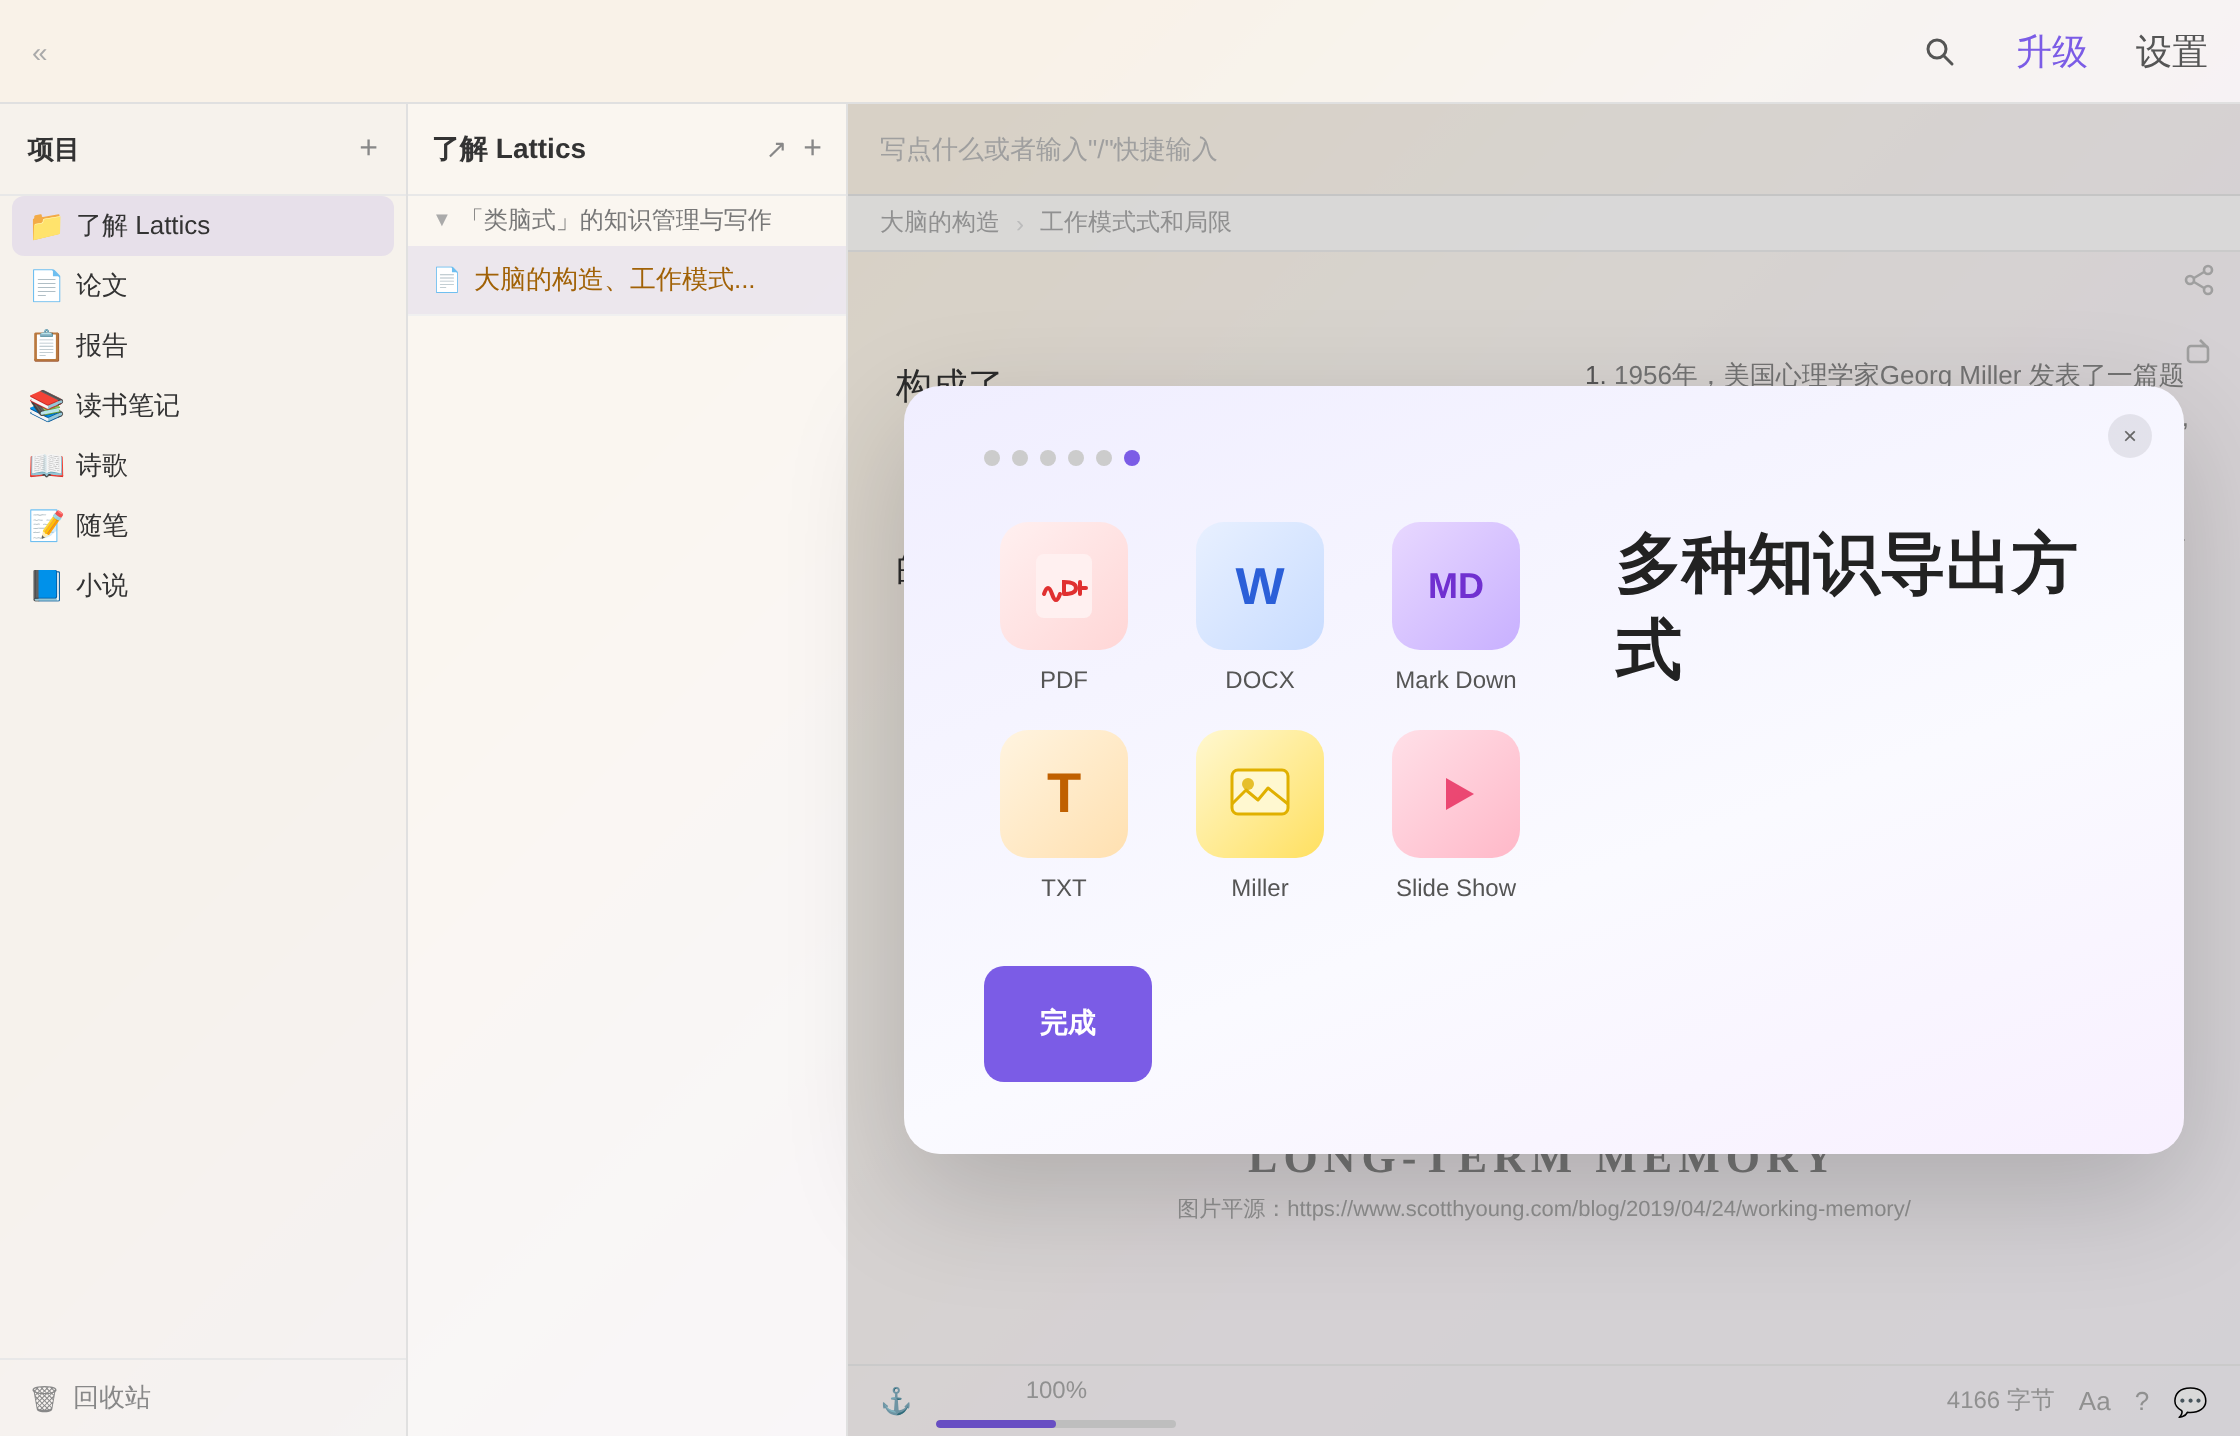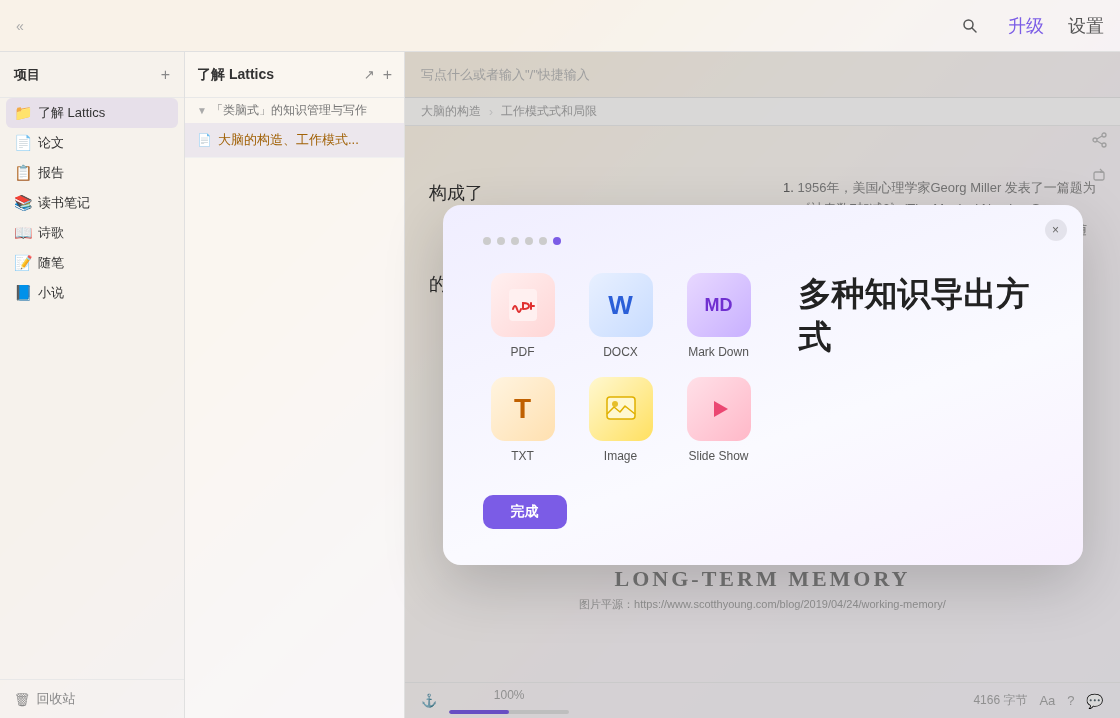--- a/index.html
+++ b/index.html
@@ -61,21 +61,21 @@
 
     
     .main {
       flex: 1;
       display: flex;
       overflow: hidden;
     }
 
     
     .sidebar {
-      width: 185px;
+      width: 204px;
       background: rgba(245,245,248,0.95);
       border-right: 1px solid #e0e0e0;
       display: flex;
       flex-direction: column;
       flex-shrink: 0;
     }
     .sidebar-header {
       height: 46px;
       display: flex;
       align-items: center;
@@ -396,21 +396,21 @@
     .btn-prev {
       padding: 10px 22px;
       border-radius: 10px;
       border: 1px solid #ccc;
       background: white;
       font-size: 14px;
       color: #444;
       cursor: pointer;
     }
     .btn-done {
-      padding: 8px 28px;
+      padding: 20px 28px;
       border-radius: 10px;
       border: none;
       background: #7b5ce6;
       color: white;
       font-size: 14px;
       font-weight: 600;
       cursor: pointer;
     }
 
     
@@ -637,21 +637,21 @@
               </div>
 
               <div class="export-icon-item">
                 <div class="export-icon-box icon-image">
                   <svg width="34" height="34" viewBox="0 0 34 34" fill="none">
                     <rect x="3" y="5" width="28" height="22" rx="3" fill="#fff8d0" stroke="#e0b000" stroke-width="1.5"></rect>
                     <circle cx="11" cy="12" r="3" fill="#e0b000" opacity="0.8"></circle>
                     <path d="M3 22 L10 15 L16 20 L21 14 L31 22" stroke="#e0b000" stroke-width="1.5" fill="none" stroke-linejoin="round"></path>
                   </svg>
                 </div>
-                <span class="export-icon-label">Image</span>
+                <span class="export-icon-label">Miller</span>
               </div>
 
               <div class="export-icon-item">
                 <div class="export-icon-box icon-slideshow">
                   <svg width="30" height="30" viewBox="0 0 30 30" fill="none">
                     <polygon points="10,7 24,15 10,23" fill="#e83060" opacity="0.85"></polygon>
                   </svg>
                 </div>
                 <span class="export-icon-label">Slide Show</span>
               </div>

